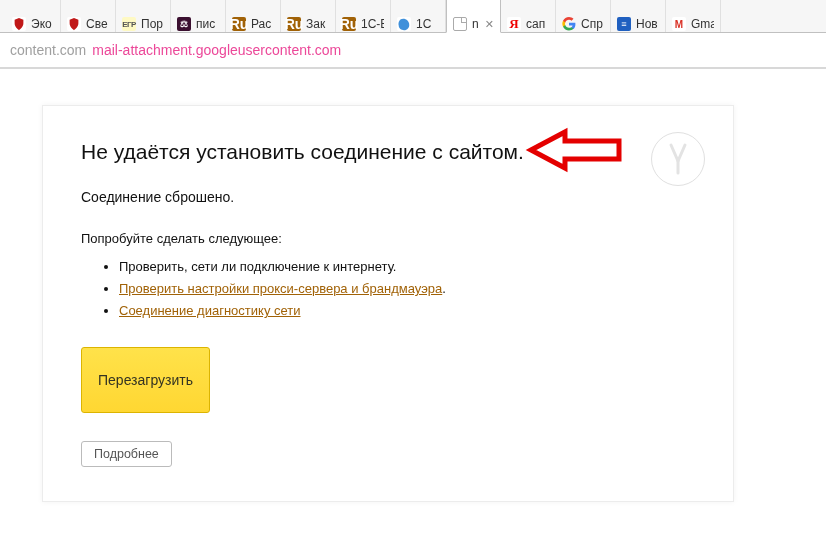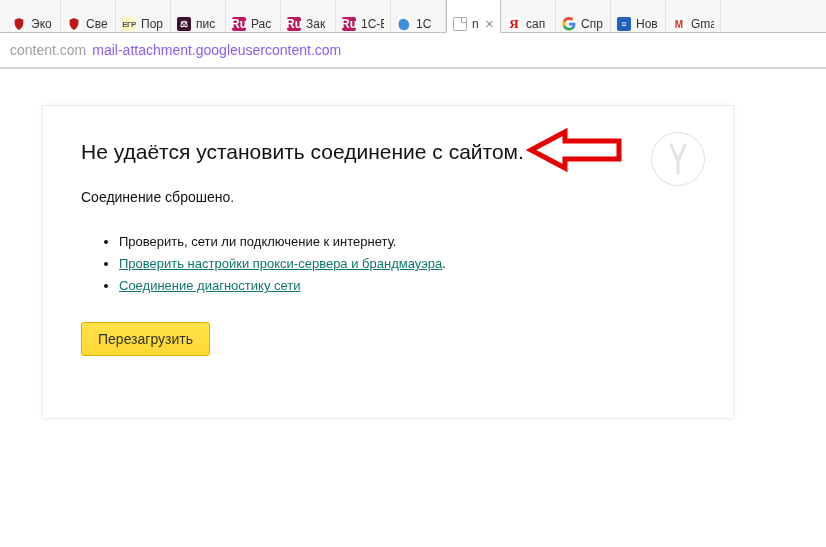--- a/index.html
+++ b/index.html
@@ -36,41 +36,41 @@
     border-left: 1px solid #c0c0c0;
     border-right: 1px solid #c0c0c0;
   }
   .tab-label { overflow: hidden; text-overflow: clip; flex: 1 1 auto; }
   .tab-close { font-size: 11px; color: #888; margin-left: 2px; }
   .favicon { width: 14px; height: 14px; flex: 0 0 14px; display: flex; align-items: center; justify-content: center; font-size: 10px; font-weight: bold; border-radius: 2px; }
   .fav-red-shield { background: #fff; color: #b01010; }
   .fav-red-shield svg { width:14px; height:14px; }
   .fav-efp { background: #fef9c3; color: #555; font-size:8px; letter-spacing:-0.5px; }
   .fav-scale { background: #3b1030; color: #fff; font-size: 9px; }
-  .fav-ru { background: #be185d; color: #fff; font-size: 12px; }
+  .fav-ru { background: #a16207; color: #fff; font-size: 14px; }
   .fav-edge { background: #fff; color:#1d7dd4; }
   .fav-doc { background:#fff; border:1px solid #aaa; position:relative; }
   .fav-doc::after{content:"";position:absolute;top:0;right:0;width:4px;height:4px;border-left:1px solid #aaa;border-bottom:1px solid #aaa;}
   .fav-yandex { background:#fff; color:#e00; font-family: Georgia, serif; font-size:13px;}
   .fav-google { }
   .fav-google svg{width:14px;height:14px;}
   .fav-wiki { background:#2060c0;color:#fff;font-size:9px;}
   .fav-gmail { background:#fff;color:#d93025;font-weight:bold;font-size:10px;}
 
   
   .addrbar {
     height: 36px;
     border-bottom: 2px solid #d8d8d8;
     display: flex;
     align-items: center;
     padding: 0 10px;
     font-size: 14px;
   }
   .addr-left { color: #a0a0a0; white-space: nowrap; overflow: hidden; }
-  .addr-main { color: #8b5cf6; margin-left: 6px; white-space: nowrap; }
+  .addr-main { color: #ec4899; margin-left: 6px; white-space: nowrap; }
 
   
   .page-bg {
     background: #fff;
     width: 100%;
     height: calc(547px - 33px - 36px);
     position: relative;
     padding: 36px 0 0 42px;
   }
 
@@ -97,28 +97,28 @@
   .error-try {
     font-size: 13px;
     margin-bottom: 10px;
   }
   .error-list {
     margin: 6px 0 24px 38px;
     font-size: 13px;
     line-height: 1.7;
   }
   .error-list li { }
-  .error-link { color: #0f766e; text-decoration: underline; cursor: pointer; }
+  .error-link { color: #a16207; text-decoration: underline; cursor: pointer; }
 
   .reload-btn {
     display: inline-block;
     background: linear-gradient(#ffe24a, #ffd732);
     border: 1px solid #dcb400;
     border-radius: 3px;
-    padding: 8px 16px;
+    padding: 24px 16px;
     font-size: 14px;
     color: #332;
     cursor: pointer;
     margin-bottom: 28px;
   }
   .details-btn {
     display: inline-block;
     background: #fff;
     border: 1px solid #bbb;
     border-radius: 3px;
@@ -248,28 +248,30 @@
 
     
     <div class="red-arrow">
       <svg width="100" height="48" viewBox="0 0 100 48">
         <path d="M 6 24 L 40 6 L 40 15 L 94 15 L 94 33 L 40 33 L 40 42 Z" fill="none" stroke="#e40000" stroke-width="5" stroke-linejoin="miter"></path>
       </svg>
     </div>
 
     <h1 class="error-title">Не удаётся установить соединение с сайтом.</h1>
     <div class="error-sub">Соединение сброшено.</div>
+    <div class="error-try">Попробуйте сделать следующее:</div>
     <ul class="error-list">
       <li>
         <span>Проверить, сети ли подключение к интернету.</span>
       </li>
       <li>
         <span class="error-link">Проверить настройки прокси-сервера и брандмауэра</span><span>.</span>
       </li>
       <li>
         <span class="error-link">Соединение диагностику сети</span>
       </li>
     </ul>
 
     <button class="reload-btn">Перезагрузить</button>
     <br>
+    <button class="details-btn">Подробнее</button>
   </div>
 </div>
 
 </body></html>

